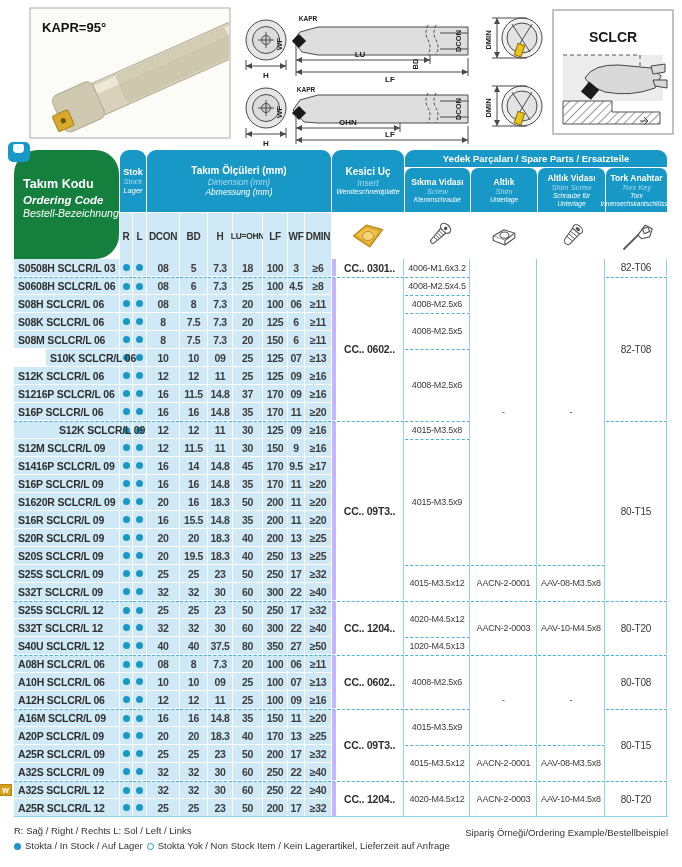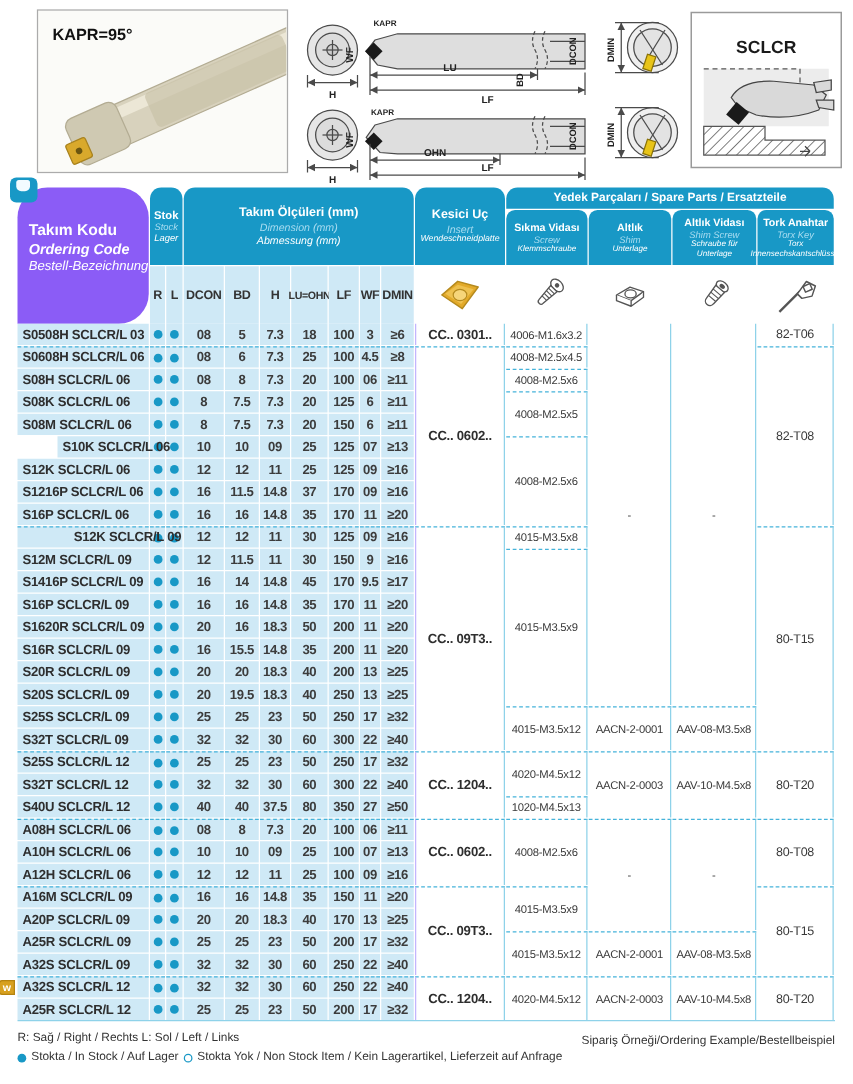--- a/index.html
+++ b/index.html
@@ -7,21 +7,21 @@
   body { font-family:"Liberation Sans", sans-serif; }
   .page { position:relative; width:682px; height:867px; background:#fff; overflow:hidden; }
 
   
   .drawings { position:absolute; left:0; top:0; width:682px; height:148px; }
 
   
   .tbl { position:absolute; left:14px; top:150px; width:654px;
          --cols:105px 12px 13px 32px 27px 24px 29px 24px 16px 26px 72px 65px 66px 67px 61px; }
   .thead { display:grid; grid-template-columns:var(--cols); grid-template-rows:62px 46px; gap:1px; }
-  .ordering { grid-column:1; grid-row:1 / span 2; background:#8b5cf6; color:#fff;
+  .ordering { grid-column:1; grid-row:1 / span 2; background:#15803d; color:#fff;
               border-radius:24px 24px 24px 0; padding:27px 0 0 9px; line-height:1.25; }
   .ordering .o1 { font-size:12.5px; font-weight:bold; }
   .ordering .o2 { font-size:11.5px; font-weight:bold; font-style:italic; }
   .ordering .o3 { font-size:10.5px; font-style:italic; }
   .gbox { background:#1898c6; color:#fff; border-radius:9px 9px 0 0; display:flex;
           flex-direction:column; align-items:center; justify-content:center; line-height:1.2; text-align:center; }
   .gbox .h1 { font-size:10px; font-weight:bold; }
   .gbox .h2 { font-size:8.5px; font-style:italic; color:#a8dcf0; }
   .gbox .h3 { font-size:8.5px; font-style:italic; }
   .g-stok { grid-column:2 / span 2; grid-row:1; }
@@ -44,21 +44,21 @@
            background:#fff; border-bottom:1px solid #8ed2e9; }
   .c { background:#cfe9f6; display:flex; align-items:center; justify-content:center;
        font-size:10.5px; font-weight:bold; color:#3c3c3c; }
   .c.code { justify-content:flex-start; padding-left:4px; font-size:10.5px; color:#2e2e2e;
             position:relative; letter-spacing:-0.2px; white-space:nowrap; }
   .c.num { letter-spacing:-0.3px; }
   .dt { width:7px; height:7px; border-radius:50%; background:#1898c6; display:inline-block; }
   .gs { border-top:1px dashed #45b3da; }
   .m { background:#fff; display:flex; align-items:center; justify-content:center;
        font-size:9px; color:#3a3a3a; border-right:1px solid #8ed2e9; letter-spacing:-0.2px; white-space:nowrap; }
-  .m.ins { border-left:1px solid #c4b5fd; font-size:10.5px; font-weight:bold; color:#2e2e2e; }
+  .m.ins { border-left:4px solid #c4b5fd; font-size:10.5px; font-weight:bold; color:#2e2e2e; }
   .m.tx { font-size:10px; }
   .m.mb { border-top:1px dashed #45b3da; }
   .wbadge { position:absolute; left:-15px; top:2px; width:13px; height:12px; background:#d7a01f;
             border-radius:3px 0 0 3px; color:#fff; font-size:8.5px; font-weight:bold; display:flex;
             align-items:center; justify-content:center; box-shadow:0 0 0 1px #b5830f inset; }
 
   .corner-ic { position:absolute; left:8px; top:142px; width:22px; height:20px; background:#1898c6;
                border-radius:5px; z-index:3; }
   .corner-ic::after { content:""; position:absolute; left:5px; top:2px; width:11px; height:9px;
                       background:#f2fbff; border-radius:2px 2px 4px 4px; }

